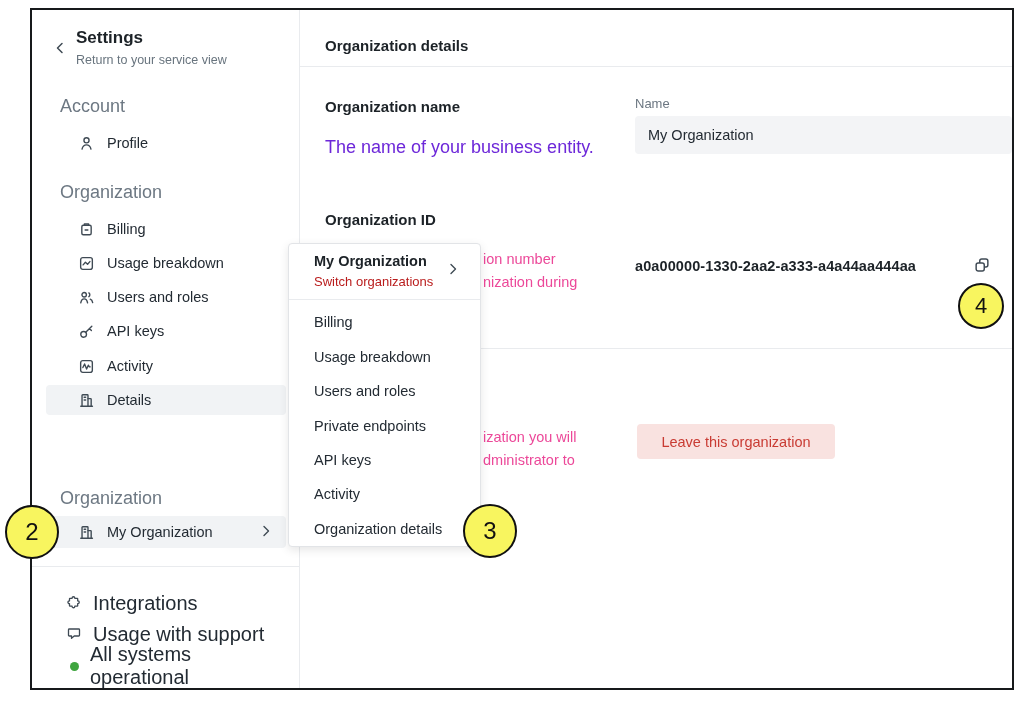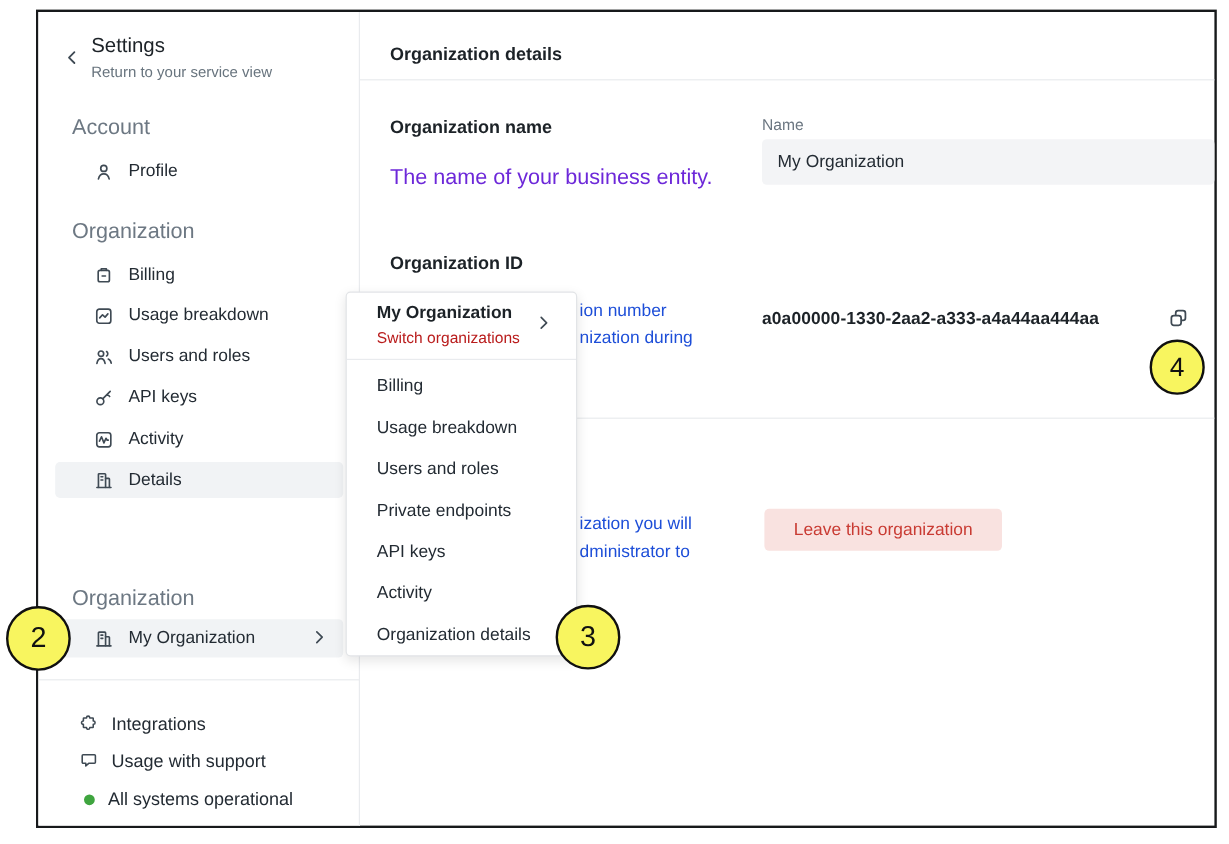--- a/index.html
+++ b/index.html
@@ -12,44 +12,44 @@
   }
   .frame {
     position:absolute; left:30px; top:8px; width:984px; height:682px;
     border:2px solid #17191b; background:#fff;
   }
 
   
   .sidebar { position:absolute; left:0; top:0; width:268px; height:100%;
              border-right:1px solid #e9ebee; background:#fff; }
   .back-btn { position:absolute; left:20px; top:30px; width:16px; height:16px; cursor:pointer; }
-  .side-title { position:absolute; left:44px; top:18px; font-size:17px; font-weight:normal; color:#1c2227; }
+  .side-title { position:absolute; left:44px; top:18px; font-size:17px; font-weight:bold; color:#1c2227; }
   .side-sub { position:absolute; left:44px; top:43px; font-size:12.5px; color:#68747e; }
   .section-label { position:absolute; left:28px; font-size:18px; color:#6d7883; }
   .nav-item {
     position:absolute; left:14px; width:240px; height:30px; border-radius:4px;
     display:flex; align-items:center; gap:12px; padding-left:32px;
     font-size:14.5px; color:#232b33; cursor:pointer;
   }
   .nav-item.selected { background:#f1f3f5; }
   .nav-item .chev { position:absolute; right:12px; top:7px; }
   .foot-item {
     position:absolute; left:14px; width:240px; height:28px;
     display:flex; align-items:center; gap:11px; padding-left:20px;
-    font-size:15px; color:#232b33; cursor:pointer;
+    font-size:20px; color:#232b33; cursor:pointer;
   }
   .side-divider { position:absolute; left:0; top:556px; width:268px; height:1px; background:#e9ebee; }
   .dot { width:9px; height:9px; border-radius:50%; flex:0 0 9px; }
 
   
   .page-title { position:absolute; left:293px; top:27px; font-size:15px; font-weight:bold; color:#1c2227; }
   .hdiv { position:absolute; height:1px; background:#e9ebee; }
   .sec-title { position:absolute; left:293px; font-size:15px; font-weight:bold; color:#1c2227; }
   .sec-desc { position:absolute; left:293px; font-size:18px; color:#6d28d9; }
-  .frag { position:absolute; left:451px; font-size:14.5px; color:#1d4ed8; white-space:nowrap; }
+  .frag { position:absolute; left:451px; font-size:14.5px; color:#ec4899; white-space:nowrap; }
   .field-label { position:absolute; left:603px; top:86px; font-size:13px; color:#6b7681; }
   .text-input {
     position:absolute; left:603px; top:106px; width:377px; height:38px;
     background:#f3f4f6; border:none; border-radius:4px;
     font-size:14.5px; color:#232b33; padding:0 13px;
     font-family:"Liberation Sans","DejaVu Sans",sans-serif;
   }
   .org-id { position:absolute; left:603px; top:248px; font-size:14.5px; font-weight:bold; color:#1c2227; letter-spacing:.1px; }
   .copy-btn { position:absolute; left:941px; top:246px; width:18px; height:18px; cursor:pointer; }
   .danger-btn {

